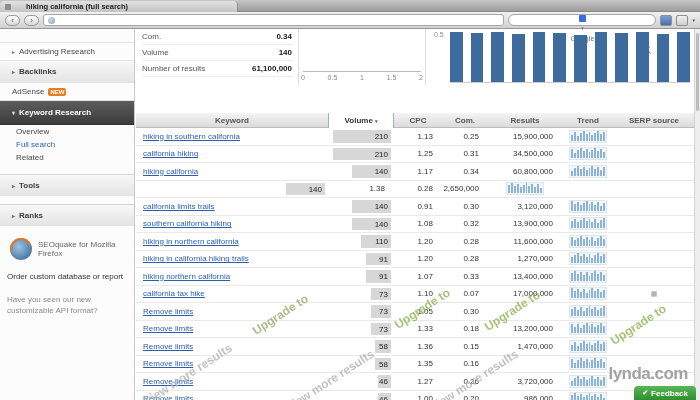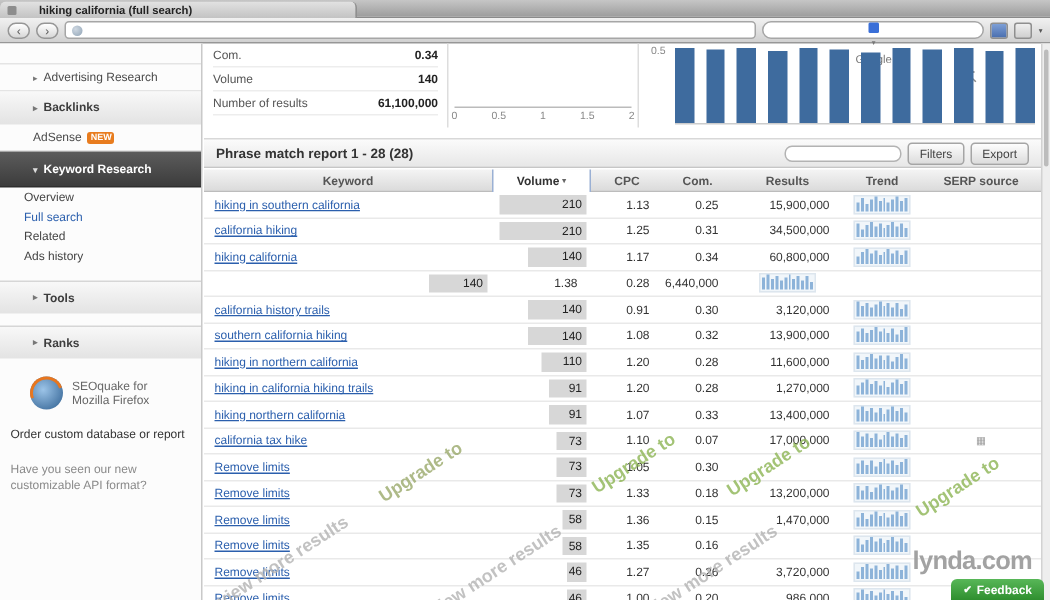--- a/index.html
+++ b/index.html
@@ -33,34 +33,34 @@
   .mag{margin-left:auto;width:6px;height:6px;border:1px solid #8a8a8a;border-radius:50%;position:relative;}
   .mag:after{content:"";position:absolute;left:5px;top:5px;width:3px;height:1px;background:#8a8a8a;transform:rotate(45deg);}
   .tbicon{width:12px;height:11px;border:1px solid #8f8f8f;border-radius:2px;box-sizing:border-box;}
   .tbicon.blue{background:linear-gradient(#7d9fd6,#4a6faf);}
   .tbicon.gray{background:linear-gradient(#efefef,#cfcfcf);}
   .tbcaret{font-size:5px;color:#555;}
 
   
   #sidebar{position:absolute;top:29px;left:0;width:135px;bottom:0;background:#fcfcfc;
            border-right:1px solid #c9c9c9;box-sizing:border-box;}
-  .side-row{display:flex;align-items:center;gap:4px;padding:0 22px;border-bottom:1px solid #e4e4e4;
+  .side-row{display:flex;align-items:center;gap:4px;padding:0 12px;border-bottom:1px solid #e4e4e4;
             color:#4a4a4a;box-sizing:border-box;}
   .tri{font-size:6px;color:#777;flex:0 0 auto;}
   .sr-cut{height:14px;}
   .sr-adv,.sr-adsense{height:18px;}
   .sr-section{height:22px;background:linear-gradient(#f8f8f8,#e4e4e4);font-weight:bold;color:#3d3d3d;}
   .sr-kw{height:24px;background:linear-gradient(#5c5c5c,#3c3c3c);color:#fff;font-weight:bold;border-bottom:1px solid #2e2e2e;}
   .sr-kw .tri{color:#ddd;}
   .badge{background:#e87c1e;color:#fff;font-size:6px;font-weight:bold;border-radius:2px;padding:0 2px;line-height:8px;}
   .subitem{height:13px;display:flex;align-items:center;padding:0 7px 0 16px;color:#444;}
   .subitem.active{color:#2b5fad;}
   .sr-tools{margin-top:10px;border-top:1px solid #d6d6d6;}
   .sr-ranks{margin-top:8px;border-top:1px solid #d6d6d6;}
-  .seoquake{margin-top:12px;display:flex;gap:6px;align-items:center;padding:0 20px;color:#666;}
+  .seoquake{margin-top:12px;display:flex;gap:6px;align-items:center;padding:0 10px;color:#666;}
   .fflogo{width:22px;height:22px;border-radius:50%;background:radial-gradient(circle at 40% 40%,#9cc4e8,#2c5d8e);position:relative;flex:0 0 auto;overflow:hidden;}
   .fflogo:after{content:"";position:absolute;inset:-2px;border:4px solid transparent;border-top-color:#e8761e;border-left-color:#e8761e;border-radius:50%;transform:rotate(25deg);}
   .order-link{margin-top:12px;padding:0 7px;color:#333;}
   .api-promo{margin-top:14px;padding:0 7px;color:#8a8a8a;line-height:1.35;}
 
   
   #main{position:absolute;left:136px;top:29px;right:0;bottom:0;}
   .metrics{position:absolute;left:6px;top:0;width:150px;}
   .metric-row{display:flex;justify-content:space-between;align-items:center;height:15px;border-bottom:1px solid #ededed;color:#555;}
   .metric-row b{color:#222;font-weight:bold;}
@@ -163,23 +163,20 @@
       <span>Keyword Research</span>
     </div>
     <div class="subitem">
         <span>Overview</span>
       </div>
     <div class="subitem active">
         <span>Full search</span>
       </div>
     <div class="subitem">
         <span>Related</span>
-      </div>
-    <div class="subitem">
-        <span>Ads history</span>
       </div>
     <div class="side-row sr-section sr-tools">
       <span class="tri">▸</span>
       <span>Tools</span>
     </div>
     <div class="side-row sr-section sr-ranks">
       <span class="tri">▸</span>
       <span>Ranks</span>
     </div>
     <div class="seoquake">
@@ -229,27 +226,20 @@
           <b style="height: 49px;"></b>
           <b style="height: 47px;"></b>
           <b style="height: 50px;"></b>
           <b style="height: 49px;"></b>
           <b style="height: 50px;"></b>
           <b style="height: 48px;"></b>
           <b style="height: 50px;"></b>
         </div>
     </div>
 
-    <div class="report-bar">
-      <span class="report-title">Phrase match report 1 - 28 (28)</span>
-      <span class="spacer"></span>
-      <input class="report-search" type="text" style="">
-      <span class="btn">Filters</span>
-      <span class="btn">Export</span>
-    </div>
 
     <div class="table-header grid">
       <span>Keyword</span>
       <span class="col-volume">
         <span>Volume</span>
         <span class="sortcaret">▾</span>
       </span>
       <span>CPC</span>
       <span>Com.</span>
       <span>Results</span>
@@ -339,41 +329,41 @@
       </span>
       <span class="serp"></span>
     </div>
         <div class="row grid">
       <span class="vol">
         <span class="bar" style="width: 39px;"></span>
         <span class="num">140</span>
       </span>
       <span class="cpc">1.38</span>
       <span class="com">0.28</span>
-      <span class="res">6,440,000</span>
-      <span class="trendcell">
-        <span class="trend-chart">
-              <i style="height: 8px;"></i>
-              <i style="height: 10px;"></i>
-              <i style="height: 7px;"></i>
-              <i style="height: 9px;"></i>
-              <i style="height: 6px;"></i>
-              <i style="height: 8px;"></i>
-              <i style="height: 10px;"></i>
-              <i style="height: 7px;"></i>
-              <i style="height: 9px;"></i>
-              <i style="height: 6px;"></i>
-              <i style="height: 9px;"></i>
-              <i style="height: 5px;"></i>
-            </span>
-      </span>
-      <span class="serp"></span>
-    </div>
-        <div class="row grid">
-      <span class="kw"><a>california history trails</a></span>
+      <span class="res">2,650,000</span>
+      <span class="trendcell">
+        <span class="trend-chart">
+              <i style="height: 8px;"></i>
+              <i style="height: 10px;"></i>
+              <i style="height: 7px;"></i>
+              <i style="height: 9px;"></i>
+              <i style="height: 6px;"></i>
+              <i style="height: 8px;"></i>
+              <i style="height: 10px;"></i>
+              <i style="height: 7px;"></i>
+              <i style="height: 9px;"></i>
+              <i style="height: 6px;"></i>
+              <i style="height: 9px;"></i>
+              <i style="height: 5px;"></i>
+            </span>
+      </span>
+      <span class="serp"></span>
+    </div>
+        <div class="row grid">
+      <span class="kw"><a>california limits trails</a></span>
       <span class="vol">
         <span class="bar" style="width: 39px;"></span>
         <span class="num">140</span>
       </span>
       <span class="cpc">0.91</span>
       <span class="com">0.30</span>
       <span class="res">3,120,000</span>
       <span class="trendcell">
         <span class="trend-chart">
               <i style="height: 10px;"></i>

